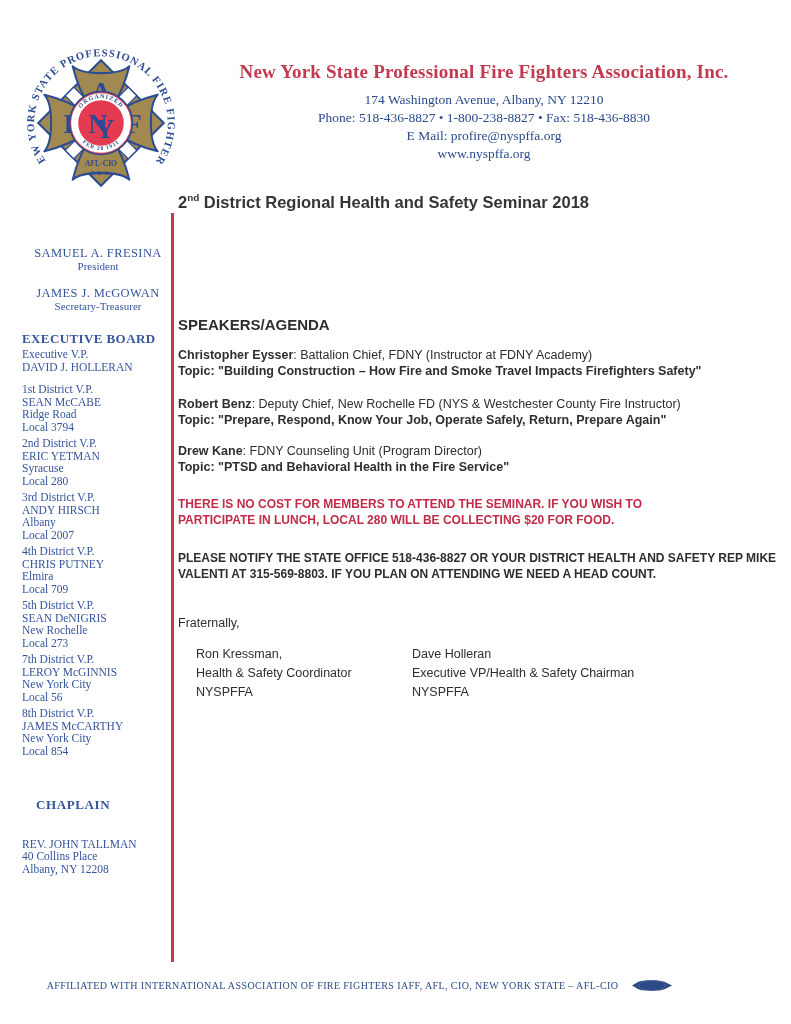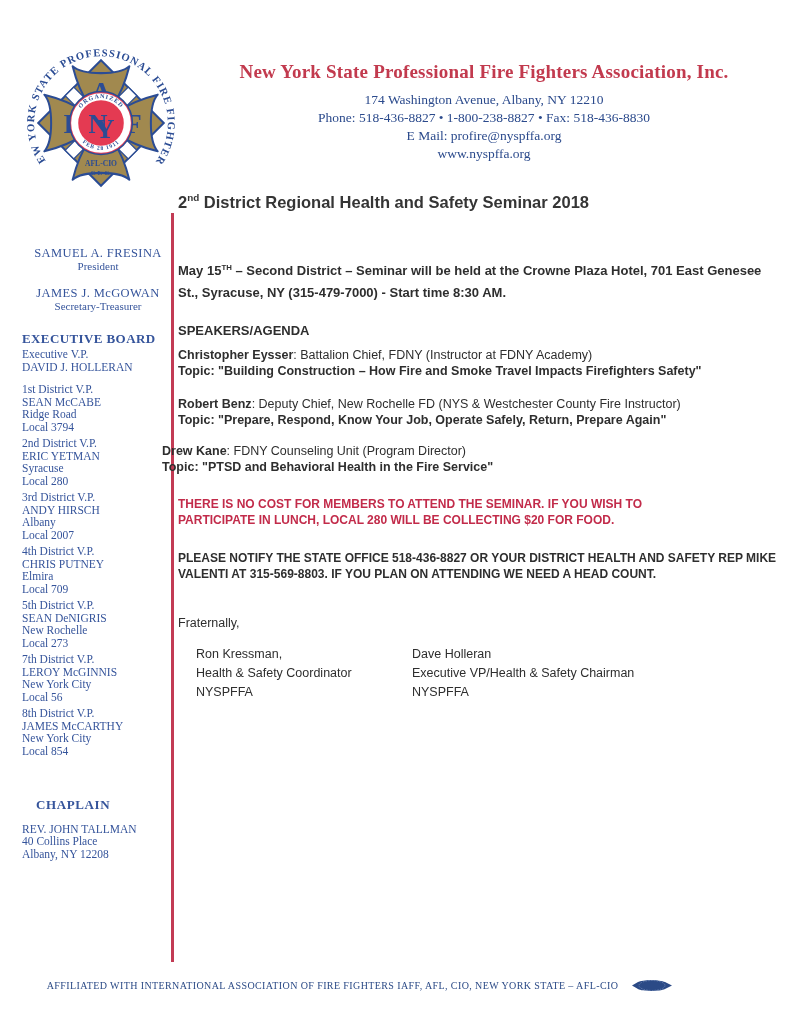--- a/index.html
+++ b/index.html
@@ -28,31 +28,31 @@
     font-size:11.5px;line-height:12.5px;}
   .leader{ text-align:center;padding-left:6px;margin-bottom:13px;}
   .leader .l-name{font-size:12.5px;line-height:14px;letter-spacing:.4px;}
   .leader .l-title{font-size:11px;line-height:13px;}
   .board-heading{font-weight:bold;font-size:13px;line-height:15px;letter-spacing:.4px;
     padding-left:2px;margin-top:18px;}
   .exec-block{padding-left:2px;margin-top:2px;margin-bottom:10px;}
   .district{padding-left:2px;margin-top:4px;margin-bottom:0;height:50px;}
   .district div, .exec-block div{line-height:12.5px;}
   .chaplain-heading{font-weight:bold;font-size:13px;letter-spacing:.6px;padding-left:16px;margin-top:42px;}
-  .chaplain-block{padding-left:2px;margin-top:11px;}
+  .chaplain-block{padding-left:2px;margin-top:26px;}
 
   
   .b{position:absolute;font-family:"Liberation Sans",sans-serif;color:#2e2e2e;}
   .intro{left:178px;top:257px;width:595px;font-weight:bold;font-size:13px;line-height:22px;}
   .intro sup{font-size:60%;vertical-align:super;}
-  .speakers-heading{left:178px;top:316px;width:400px;font-weight:bold;font-size:13px;margin-top:7px;}
+  .speakers-heading{left:178px;top:316px;width:400px;font-weight:bold;font-size:15px;}
   .speaker{width:608px;font-size:12.5px;line-height:15.5px;}
   .speaker .sp-name{font-weight:bold;}
   .speaker .sp-topic{font-weight:bold;}
-  .sp1{left:178px;top:348px;} .sp2{left:178px;top:397px;} .sp3{left:162px;top:444px;}
+  .sp1{left:178px;top:348px;} .sp2{left:178px;top:397px;} .sp3{left:178px;top:444px;}
   .no-cost{left:178px;top:497px;width:480px;color:#c22b4a;font-weight:600;font-size:12px;line-height:15.5px;}
   .notify{left:178px;top:551px;width:603px;font-weight:bold;font-size:12px;line-height:15.5px;}
   .closing{left:178px;top:616px;width:200px;font-size:12.5px;font-weight:500;}
   .sig{top:645px;width:300px;font-size:12.5px;line-height:19px;font-weight:500;}
   .sig1{left:196px;} .sig2{left:412px;}
 
   
   .footer{position:absolute;left:0;top:978px;width:721px;text-align:center;color:#2b4a86;
     font-size:10px;letter-spacing:.4px;}
   .footer .bug{display:inline-block;vertical-align:middle;margin-left:12px;}
@@ -179,21 +179,20 @@
     </div>
 
     <div class="chaplain-heading">CHAPLAIN</div>
     <div class="chaplain-block">
       <div>REV. JOHN TALLMAN</div>
       <div>40 Collins Place</div>
       <div>Albany, NY 12208</div>
     </div>
   </div>
 
-  <div class="b intro"><span>May 15</span><sup>TH</sup><span> – Second District – Seminar will be held at the Crowne Plaza Hotel, 701 East Genesee St., Syracuse, NY (315-479-7000) - Start time 8:30 AM.</span></div>
 
   <div class="b speakers-heading">SPEAKERS/AGENDA</div>
 
   <div class="b speaker sp1">
     <div><span class="sp-name">Christopher Eysser</span><span>: Battalion Chief, FDNY (Instructor at FDNY Academy)</span></div>
     <div class="sp-topic">Topic: "Building Construction – How Fire and Smoke Travel Impacts Firefighters Safety"</div>
   </div>
   <div class="b speaker sp2">
     <div><span class="sp-name">Robert Benz</span><span>: Deputy Chief, New Rochelle FD (NYS &amp; Westchester County Fire Instructor)</span></div>
     <div class="sp-topic">Topic: "Prepare, Respond, Know Your Job, Operate Safely, Return, Prepare Again"</div>

